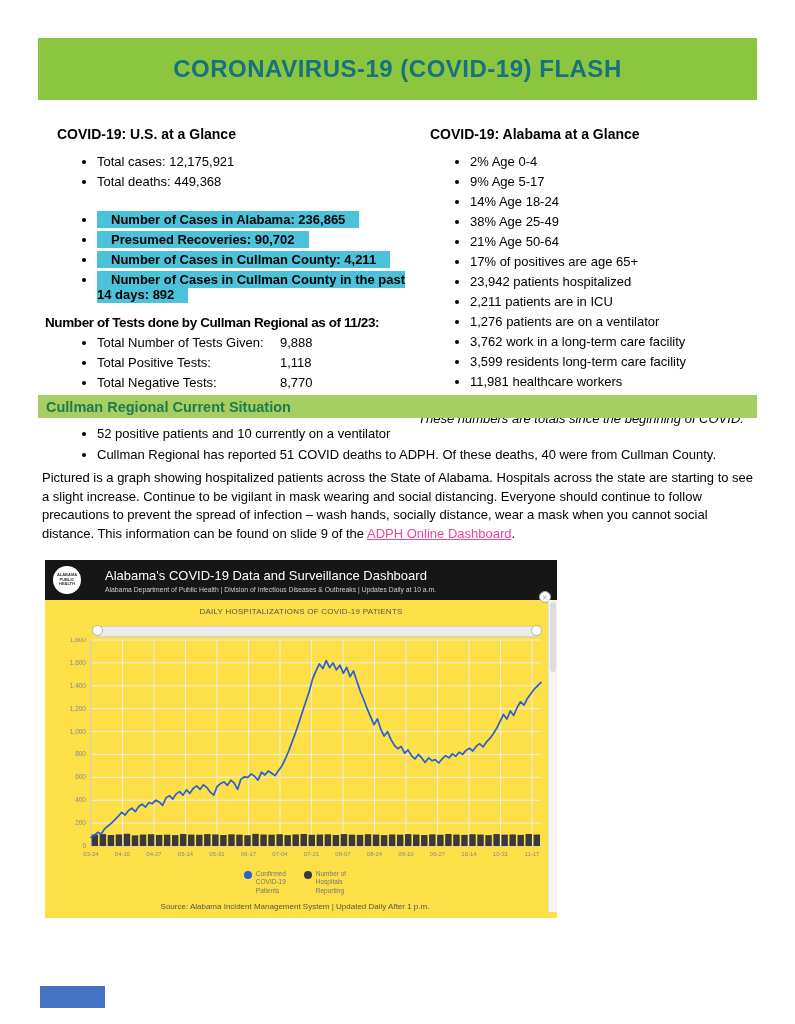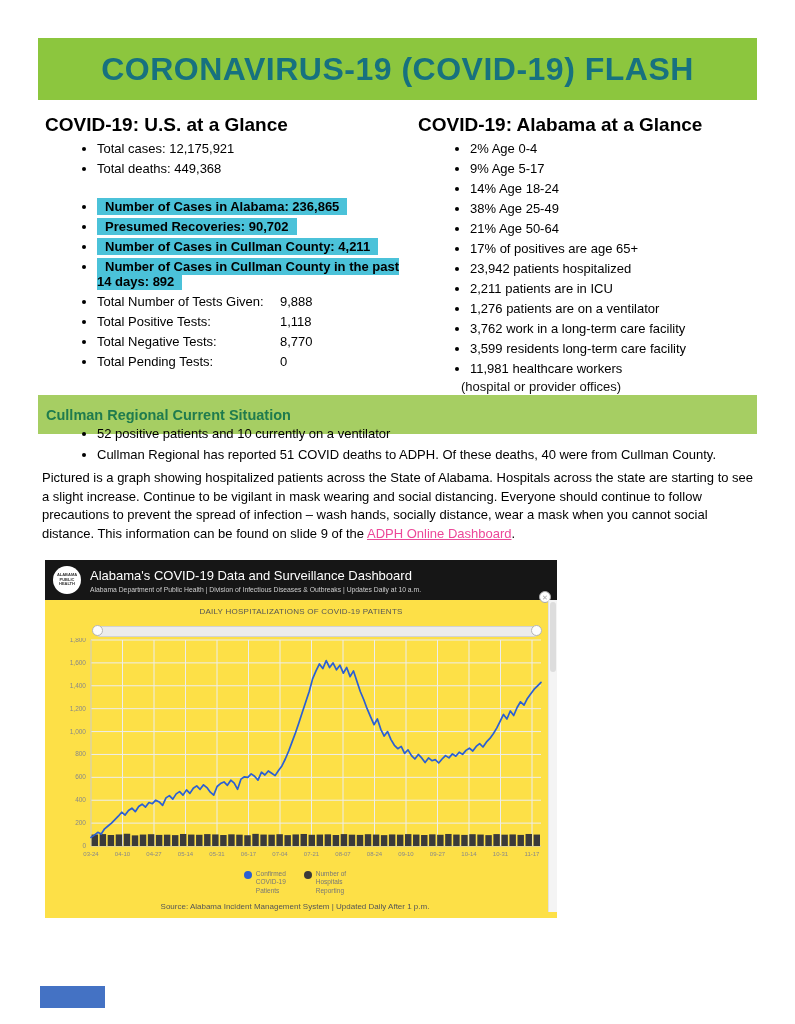--- a/index.html
+++ b/index.html
@@ -2,54 +2,54 @@
 <html><head>
 <meta charset="utf-8">
 <style>
   html,body{margin:0;padding:0;background:#ffffff;}
   .page{position:relative;width:795px;height:1024px;background:#ffffff;
         font-family:"Liberation Sans",sans-serif;color:#111;overflow:hidden;}
 
   
   .banner{position:absolute;left:38px;top:38px;width:719px;height:62px;background:#8CC63E;
           display:flex;align-items:center;justify-content:center;}
-  .banner .t{font-size:32px;font-weight:bold;color:#17717F;letter-spacing:.5px;}
+  .banner .t{font-size:24px;font-weight:bold;color:#17717F;letter-spacing:.5px;}
 
   
   .col-left{position:absolute;left:45px;top:114px;width:372px;}
   .col-right{position:absolute;left:418px;top:114px;width:345px;}
-  .sec-h{font-size:19px;font-weight:bold;color:#000;margin:0;}
+  .sec-h{font-size:14px;font-weight:bold;color:#000;margin:12px;}
   ul.blist{margin:5px 0 0 0;padding-left:52px;list-style:disc;}
   ul.blist li{font-size:13px;margin-bottom:5px;color:#000;}
   .gap{height:13px;}
-  .hl{background:#4BC2D9;font-weight:bold;padding:1px 8px;}
+  .hl{background:#4BC2D9;font-weight:bold;padding:1px 14px;}
   .tests-h{font-size:13.5px;font-weight:bold;letter-spacing:-0.4px;margin:13px 0 0 0;color:#000;}
   .trow{display:flex;}
   .trow .lbl{width:183px;}
   .subline{margin-left:43px;font-size:13px;margin-top:-2px;}
   .footnote{font-style:italic;font-size:13px;margin-top:4px;color:#000;}
 
   
-  .bar2{position:absolute;left:38px;top:395px;width:719px;height:39px;background:#A6CE63;
+  .bar2{position:absolute;left:38px;top:395px;width:719px;height:23px;background:#A6CE63;
         display:flex;align-items:center;}
   .bar2 .t{font-size:14.5px;font-weight:bold;color:#1F7B4E;padding-left:8px;}
   .sit-list{position:absolute;left:45px;top:421px;width:718px;}
   .sit-list ul.blist li{margin-bottom:6px;}
 
   
   .para{position:absolute;left:42px;top:469px;width:716px;font-size:13px;line-height:1.43;color:#000;}
   .para a{color:#ec4899;text-decoration:underline;cursor:pointer;}
 
   
   .dash{position:absolute;left:45px;top:560px;width:512px;}
   .dash-header{background:#161616;height:40px;display:flex;align-items:center;}
   .logo{width:28px;height:28px;border-radius:50%;background:#fff;margin-left:8px;flex:0 0 auto;
         display:flex;align-items:center;justify-content:center;text-align:center;
         font-size:4px;font-weight:bold;color:#333;line-height:1.15;}
-  .dash-titles{margin-left:9px;}
+  .dash-titles{margin-left:24px;}
   .dash-title{color:#fff;font-size:13px;}
   .dash-sub{color:#cfcfcf;font-size:6.8px;margin-top:3px;}
   .chart-area{position:relative;background:#fde047;height:318px;}
   .chart-title{text-align:center;font-size:8px;color:#555;padding-top:7px;letter-spacing:.25px;}
   .slider{position:absolute;left:50px;right:18px;top:26px;height:9px;background:#ececec;
           border:1px solid #d2d2d2;border-radius:5px;}
   .handle{position:absolute;top:-2px;width:11px;height:11px;border-radius:50%;
           background:#fdfdfd;border:1px solid #b5b5b5;box-sizing:border-box;}
   .handle.l{left:-4px;} .handle.r{right:-4px;}
   svg.chart{position:absolute;left:2px;top:38px;}
@@ -82,20 +82,21 @@
       <li>Total deaths:  449,368</li>
     </ul>
     <div class="gap"></div>
     <ul class="blist">
       <li><span class="hl">Number of Cases in Alabama: 236,865</span></li>
       <li><span class="hl">Presumed Recoveries: 90,702</span></li>
       <li><span class="hl">Number of Cases in Cullman County: 4,211</span></li>
       <li><span class="hl">Number of Cases in Cullman County in the past 14 days: 892</span></li>
     </ul>
 
+    <div class="tests-h">Number of Tests done by Cullman Regional as of 11/23:</div>
     <ul class="blist">
       <li>
           <span class="trow">
             <span class="lbl">Total Number of Tests Given:</span>
             <span>9,888</span>
           </span>
         </li>
       <li>
           <span class="trow">
             <span class="lbl">Total Positive Tests:</span>

